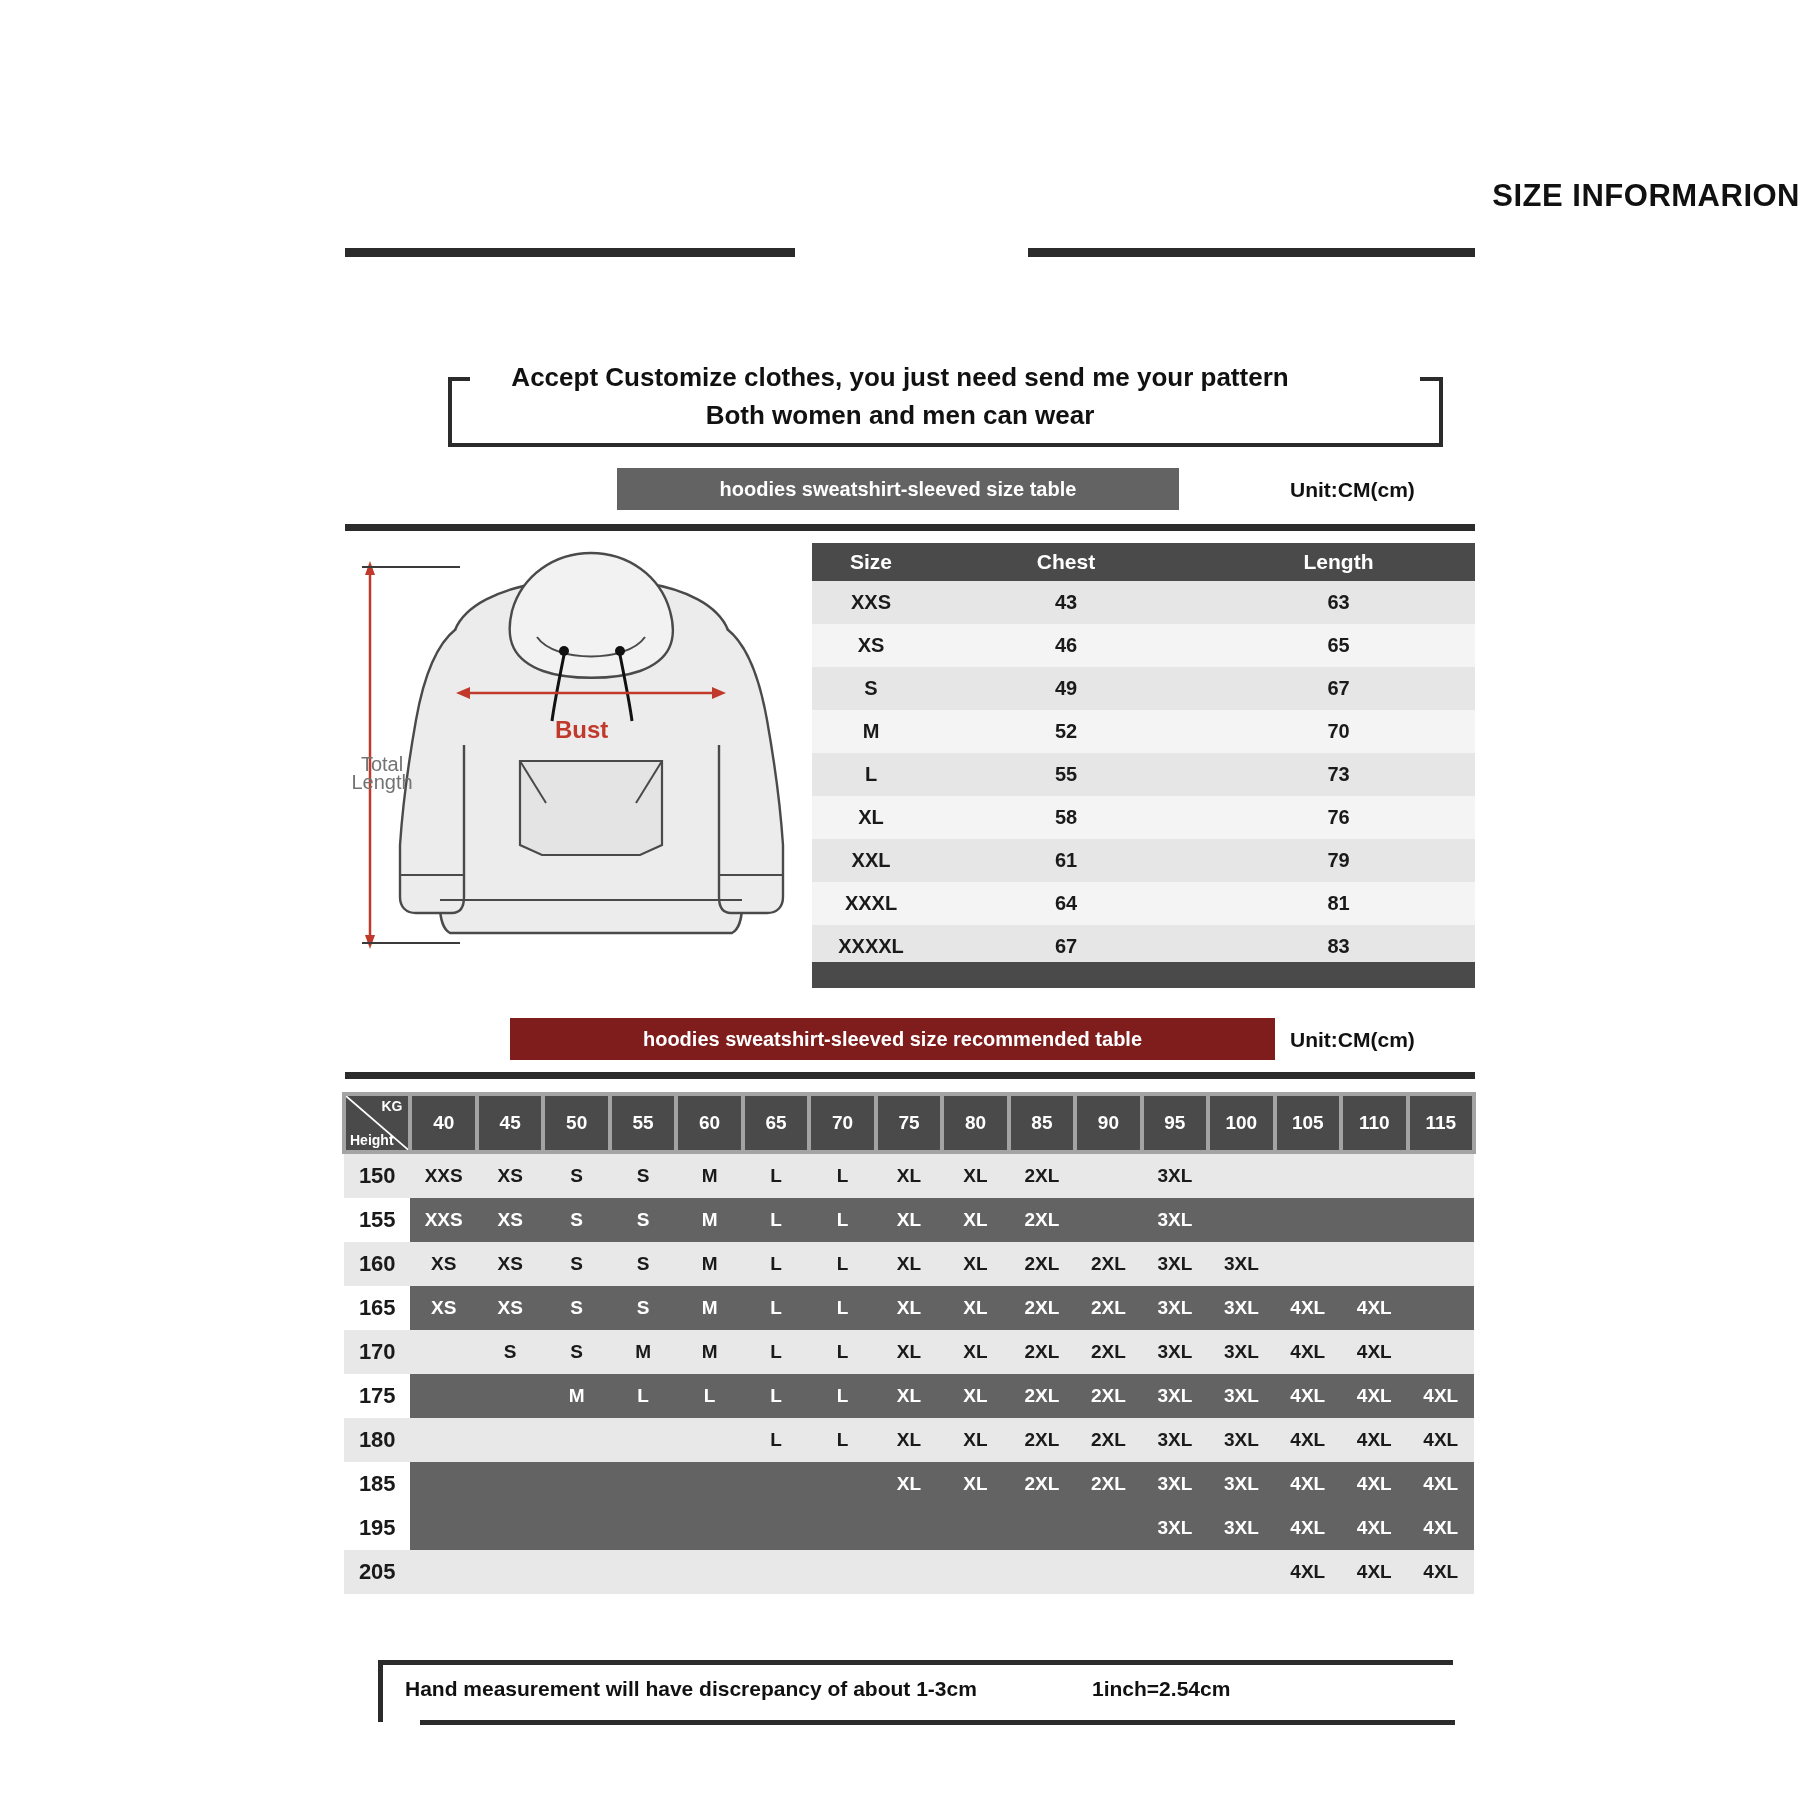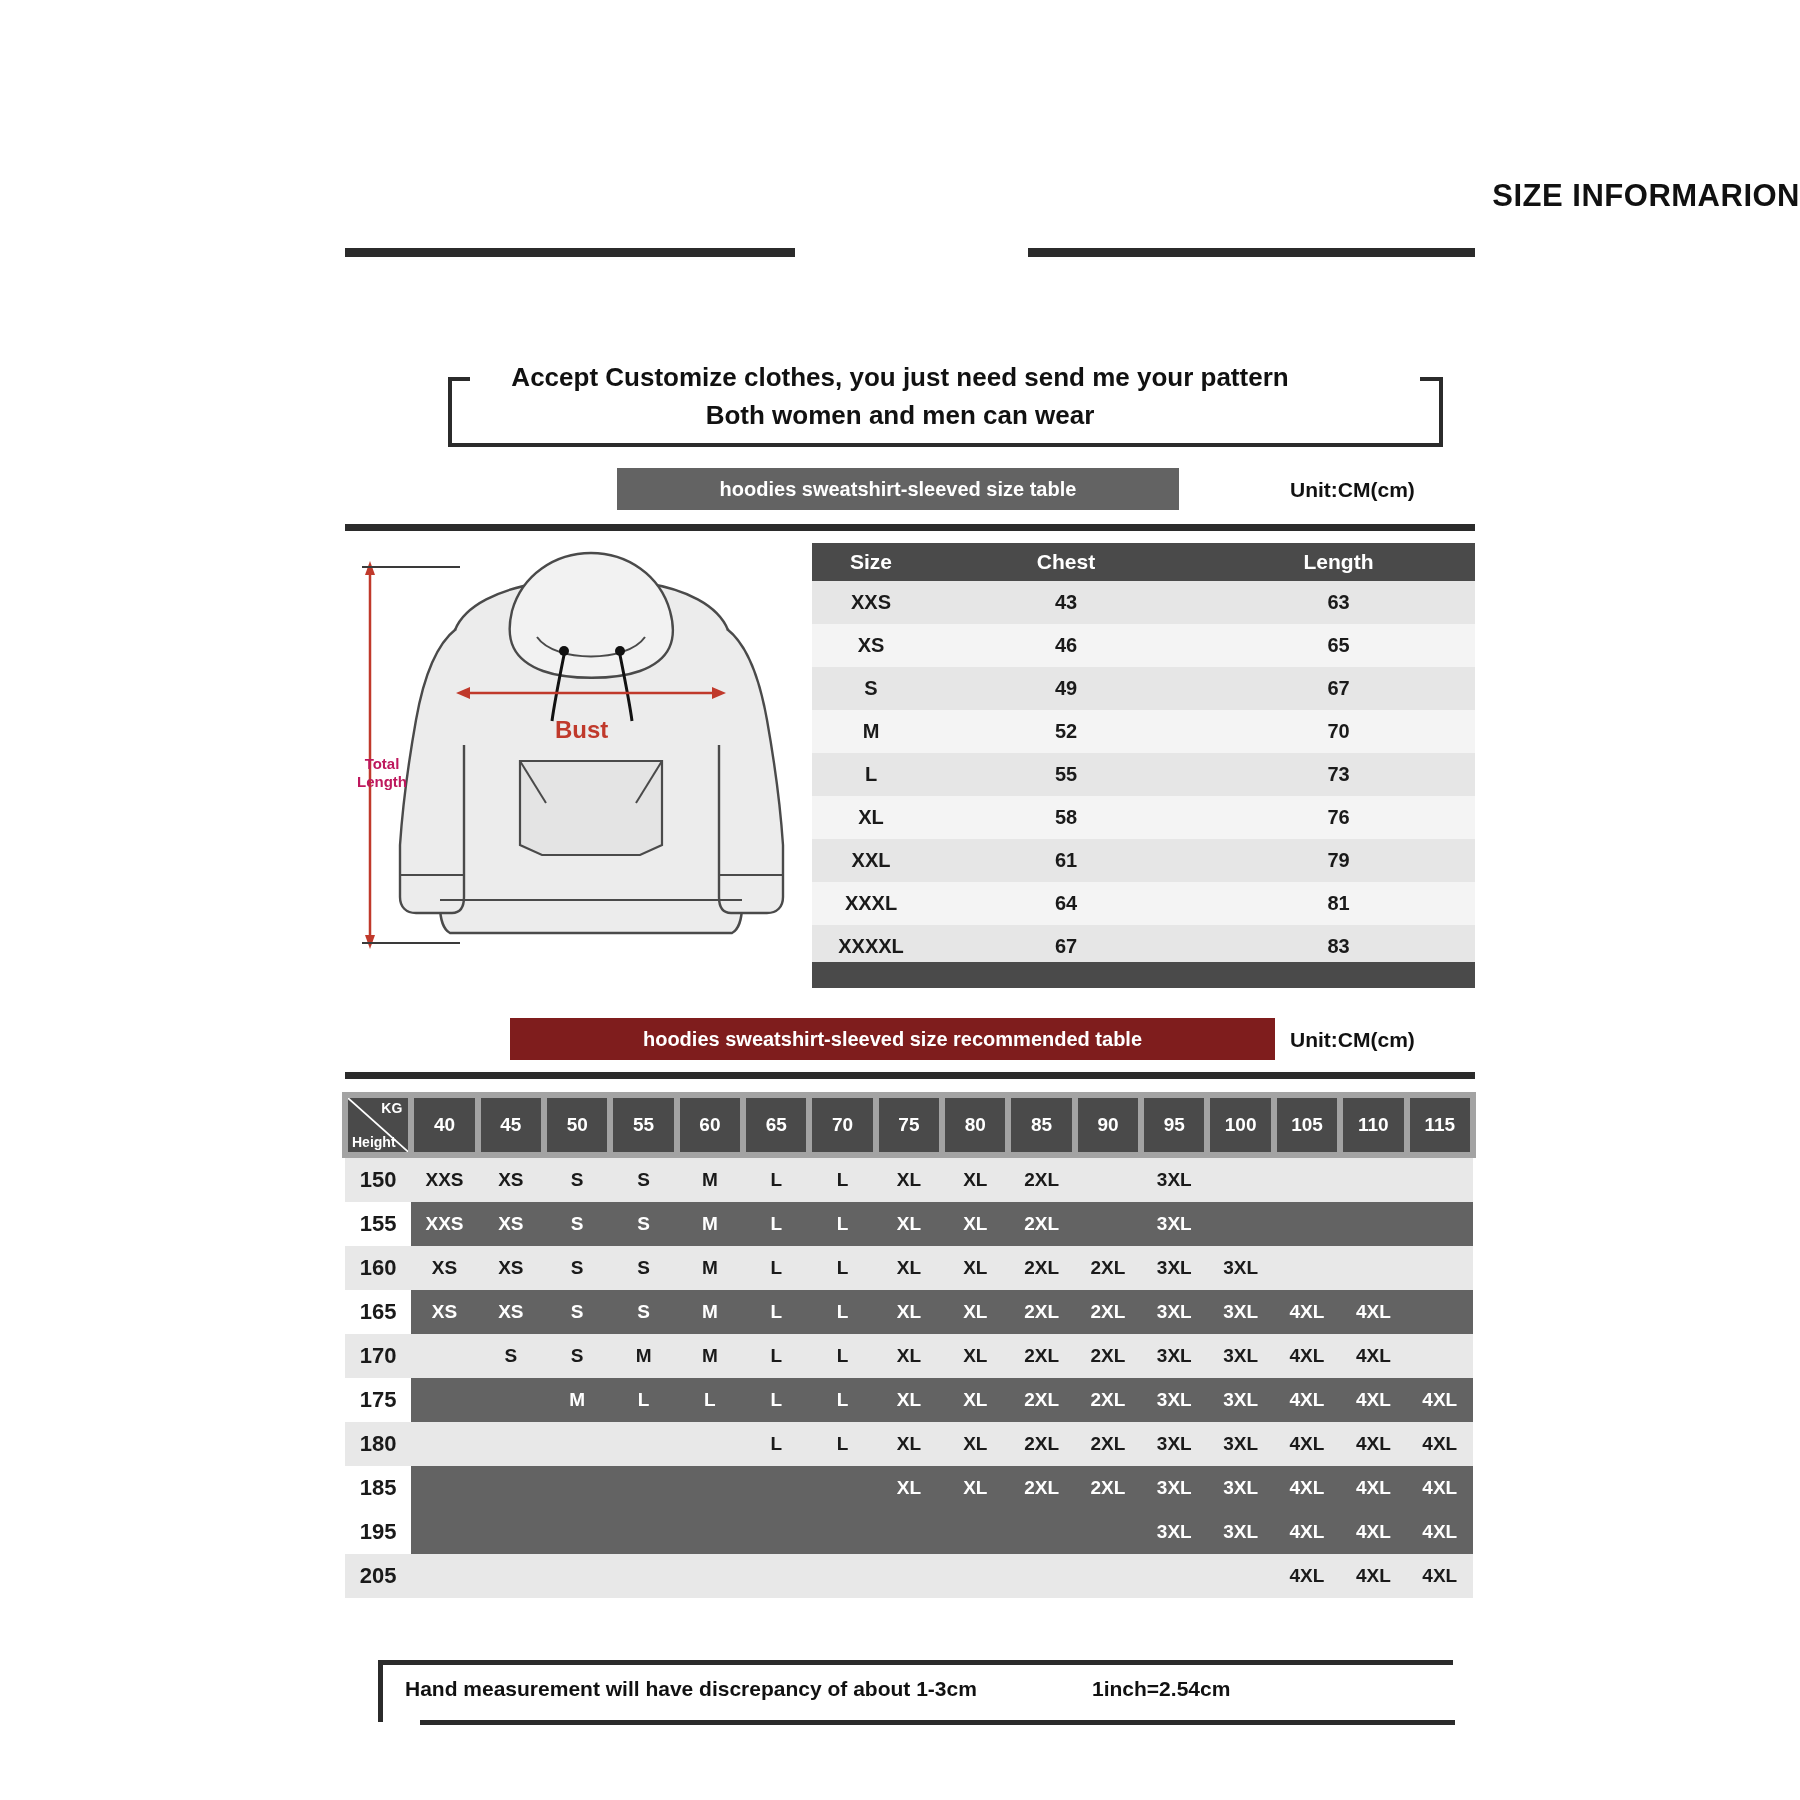--- a/index.html
+++ b/index.html
@@ -125,23 +125,23 @@
     left: 340px;
     width: 450px;
     height: 420px;
   }
   .total-length-label {
     position: absolute;
     top: 755px;
     left: 347px;
     width: 70px;
     text-align: center;
-    font-size: 15px;
-    font-weight: bold;
-    color: #be185d;
+    font-size: 20px;
+    font-weight: normal;
+    color: #737373;
     line-height: 18px;
   }
   .bust-label {
     position: absolute;
     top: 716px;
     left: 555px;
     font-size: 24px;
     font-weight: bold;
     color: #c0392b;
   }
@@ -230,21 +230,21 @@
     text-align: center;
     font-weight: bold;
     height: 44px;
     padding: 0;
   }
   .rec-table thead th {
     background: #4a4a4a;
     color: #ffffff;
     font-size: 19px;
     height: 54px;
-    border: 6px solid #a3a3a3;
+    border: 4px solid #a3a3a3;
   }
   .rec-table thead th.corner {
     position: relative;
     background: #4a4a4a;
     color: #ffffff;
     font-size: 14px;
     padding: 0;
   }
   .corner-inner {
     position: relative;

